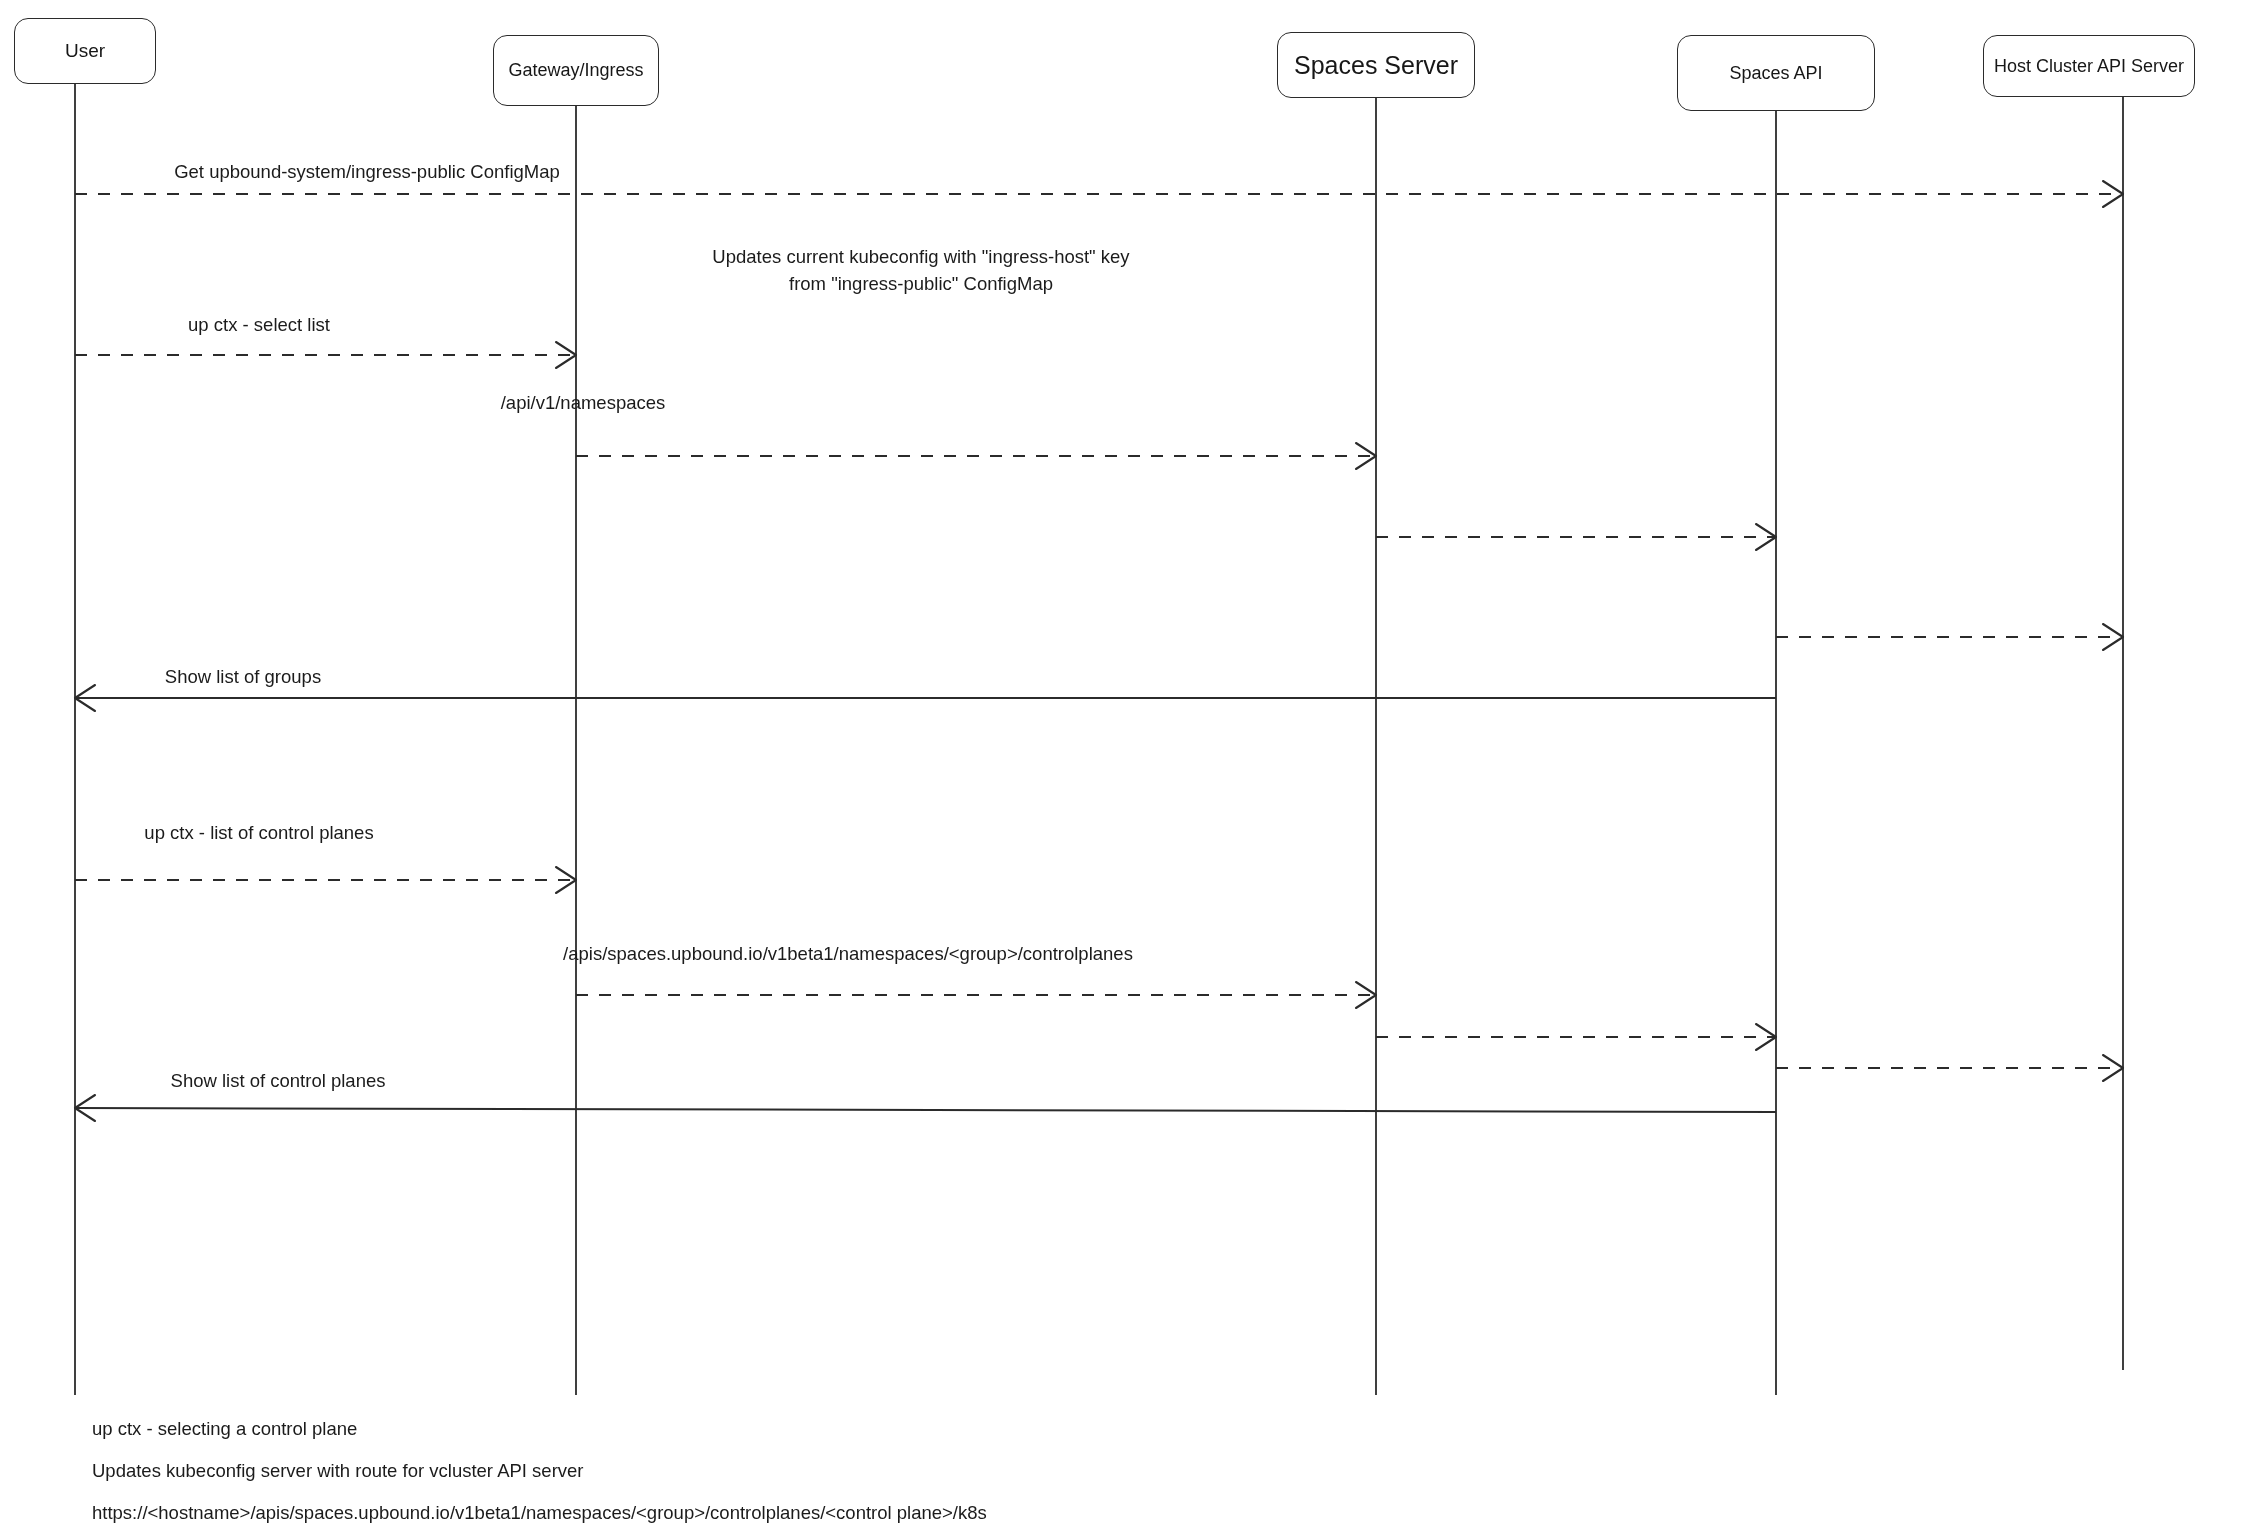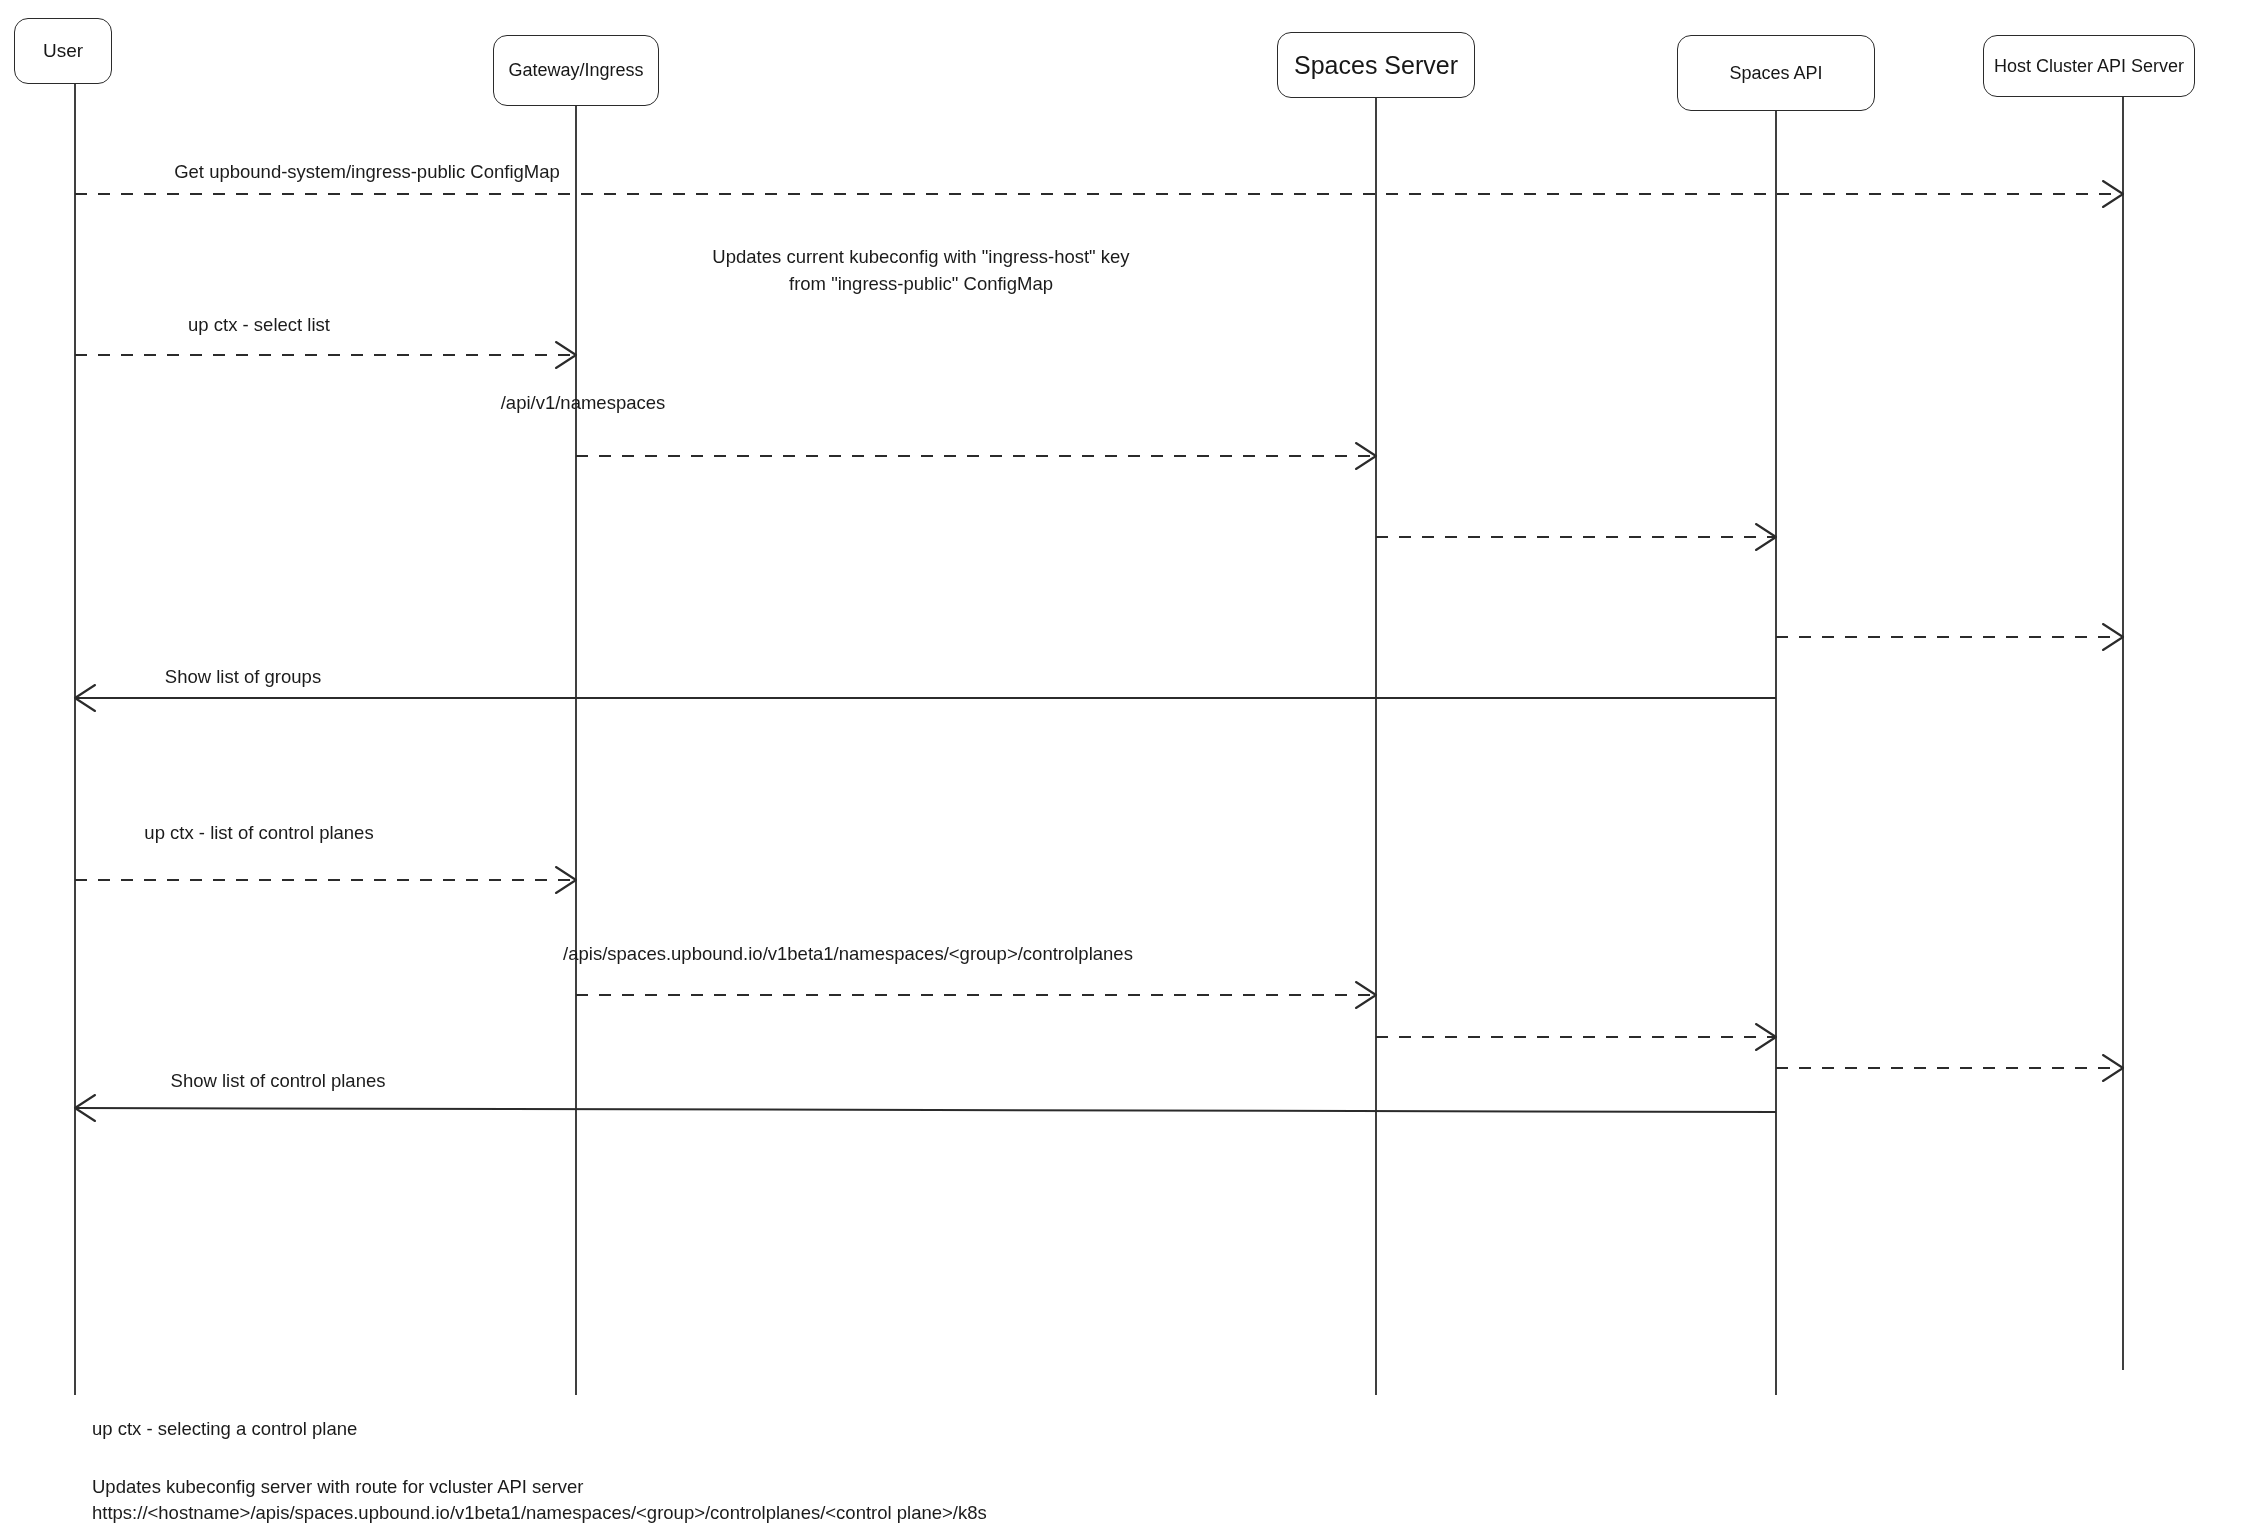--- a/index.html
+++ b/index.html
@@ -85,21 +85,21 @@
         <line x1="1376" y1="1037" x2="1776" y2="1037" stroke="#2b2b2b" stroke-width="2" stroke-dasharray="12 11"></line>
         <path d="M 1756 1024 L 1776 1037 L 1756 1050" fill="none" stroke="#2b2b2b" stroke-width="2.1" stroke-linecap="round" stroke-linejoin="round"></path>
         <line x1="1776" y1="1068" x2="2123" y2="1068" stroke="#2b2b2b" stroke-width="2" stroke-dasharray="12 11"></line>
         <path d="M 2103 1055 L 2123 1068 L 2103 1081" fill="none" stroke="#2b2b2b" stroke-width="2.1" stroke-linecap="round" stroke-linejoin="round"></path>
         <line x1="1776" y1="1112" x2="75" y2="1108" stroke="#2b2b2b" stroke-width="2"></line>
         <path d="M 95 1095 L 75 1108 L 95 1121" fill="none" stroke="#2b2b2b" stroke-width="2.1" stroke-linecap="round" stroke-linejoin="round"></path>
       </g>
   </svg>
 
   <div id="participant-layer">
-      <div class="participant-box" style="left: 14px; top: 18px; width: 98px; height: 66px; font-size: 19px;">
+      <div class="participant-box" style="left: 14px; top: 18px; width: 142px; height: 66px; font-size: 19px;">
         <span class="participant-label">User</span>
       </div>
       <div class="participant-box" style="left: 493px; top: 35px; width: 166px; height: 71px; font-size: 18px;">
         <span class="participant-label">Gateway/Ingress</span>
       </div>
       <div class="participant-box" style="left: 1277px; top: 32px; width: 198px; height: 66px; font-size: 25px;">
         <span class="participant-label">Spaces Server</span>
       </div>
       <div class="participant-box" style="left: 1677px; top: 35px; width: 198px; height: 76px; font-size: 18px;">
         <span class="participant-label">Spaces API</span>
@@ -114,16 +114,16 @@
 from "ingress-public" ConfigMap</div>
       <div class="msg-label center" style="left: 259px; top: 312px;">up ctx - select list</div>
       <div class="msg-label center" style="left: 583px; top: 390px;">/api/v1/namespaces</div>
       <div class="msg-label center" style="left: 243px; top: 664px;">Show list of groups</div>
       <div class="msg-label center" style="left: 259px; top: 820px;">up ctx - list of control planes</div>
       <div class="msg-label center" style="left: 848px; top: 941px;">/apis/spaces.upbound.io/v1beta1/namespaces/&lt;group&gt;/controlplanes</div>
       <div class="msg-label center" style="left: 278px; top: 1068px;">Show list of control planes</div>
     </div>
   <div id="note-layer">
       <div class="note-line" style="left: 92px; top: 1418px;">up ctx - selecting a control plane</div>
-      <div class="note-line" style="left: 92px; top: 1460px; margin-top: 16px;">Updates kubeconfig server with route for vcluster API server</div>
+      <div class="note-line" style="left: 92px; top: 1460px;">Updates kubeconfig server with route for vcluster API server</div>
       <div class="note-line" style="left: 92px; top: 1502px;">https://&lt;hostname&gt;/apis/spaces.upbound.io/v1beta1/namespaces/&lt;group&gt;/controlplanes/&lt;control plane&gt;/k8s</div>
     </div>
 </div>
 
 </body></html>

